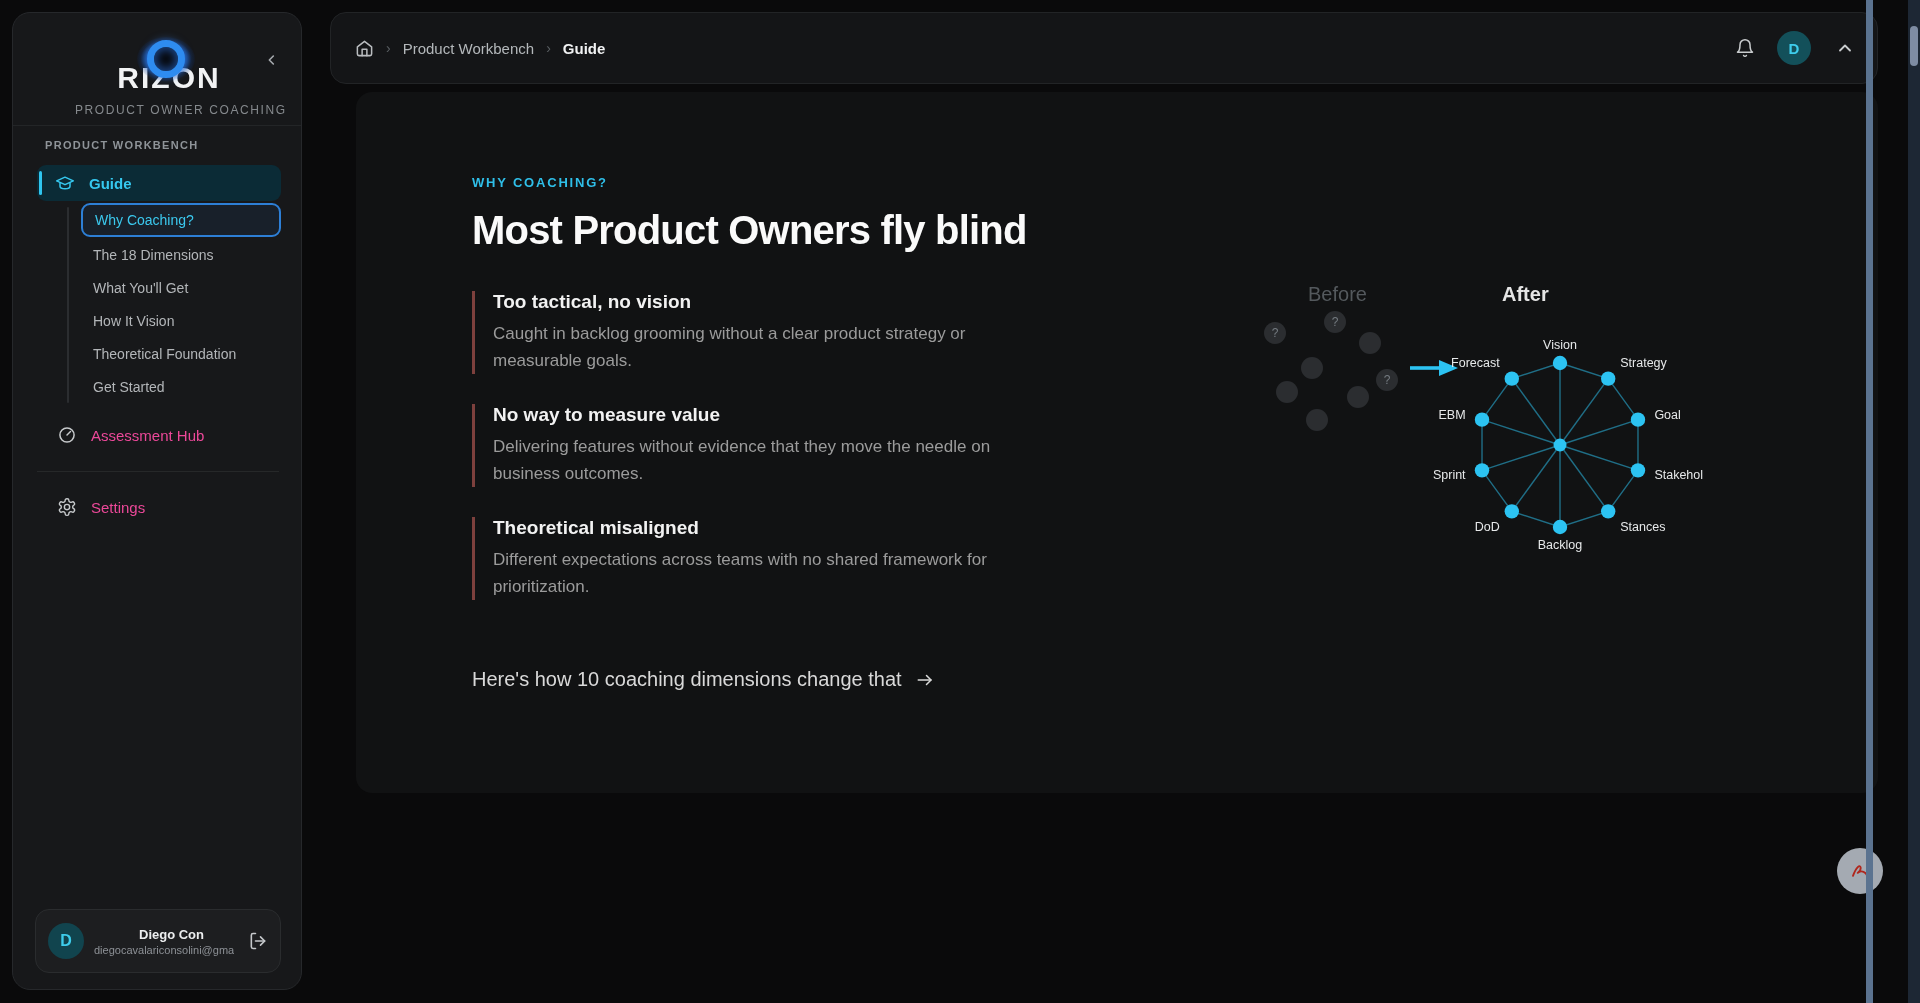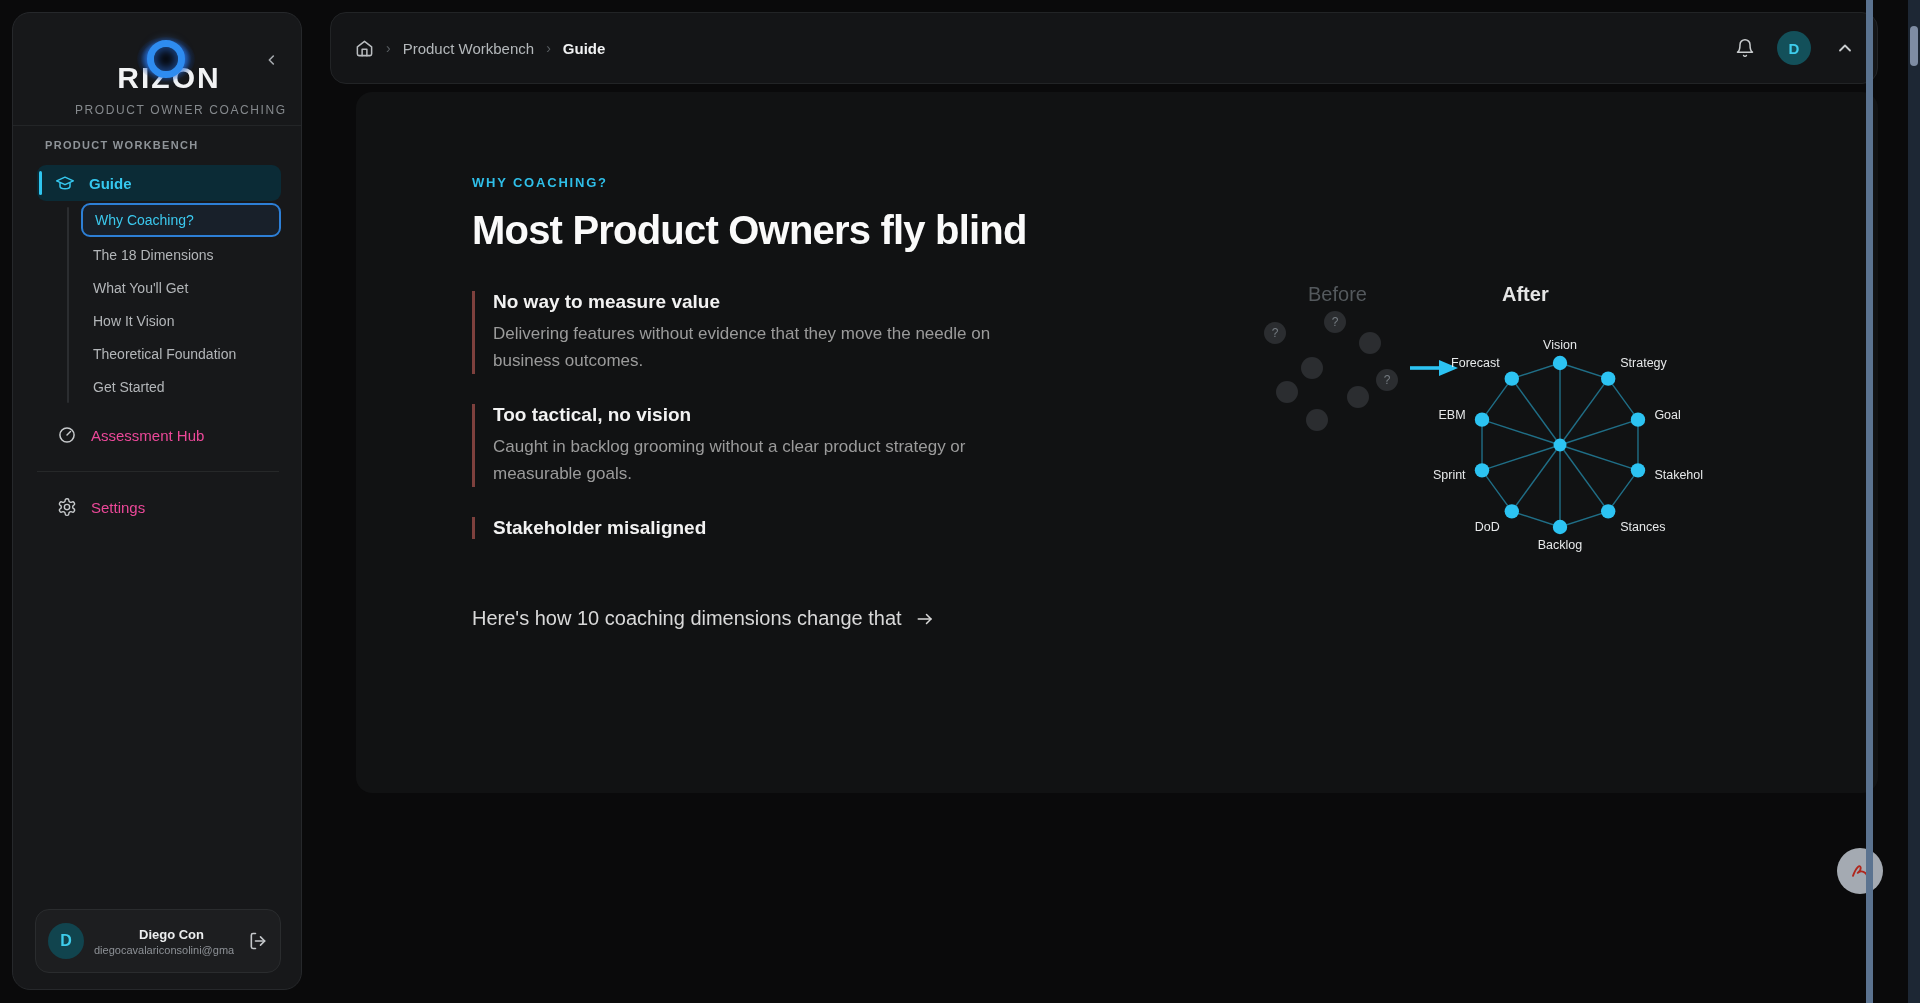--- a/index.html
+++ b/index.html
@@ -191,29 +191,30 @@
     </div>
   </header>
 
   <main class="content-card"></main>
 
   <section class="content-left">
     <div class="eyebrow">WHY COACHING?</div>
     <h1 class="main-title">Most Product Owners fly blind</h1>
     <div class="problem-list">
         <div class="problem">
+          <div class="problem-title">Too tactical, no vision</div>
+          <div class="problem-desc">Caught in backlog grooming without a clear product strategy or measurable goals.</div>
+        </div>
+        <div class="problem">
           <div class="problem-title">No way to measure value</div>
           <div class="problem-desc">Delivering features without evidence that they move the needle on business outcomes.</div>
         </div>
         <div class="problem">
-          <div class="problem-title">Too tactical, no vision</div>
-          <div class="problem-desc">Caught in backlog grooming without a clear product strategy or measurable goals.</div>
-        </div>
-        <div class="problem">
-          <div class="problem-title">Stakeholder misaligned</div>
+          <div class="problem-title">Theoretical misaligned</div>
+          <div class="problem-desc">Different expectations across teams with no shared framework for prioritization.</div>
         </div>
       </div>
     <div class="footer-line">
       <span>Here's how 10 coaching dimensions change that</span>
       <svg class="footer-arrow" viewBox="0 0 24 24" fill="none" stroke="currentColor" stroke-width="2" stroke-linecap="round" stroke-linejoin="round">
         <line x1="3" y1="12" x2="20" y2="12"></line>
           <polyline points="14 6 20 12 14 18"></polyline>
       </svg>
     </div>
   </section>

